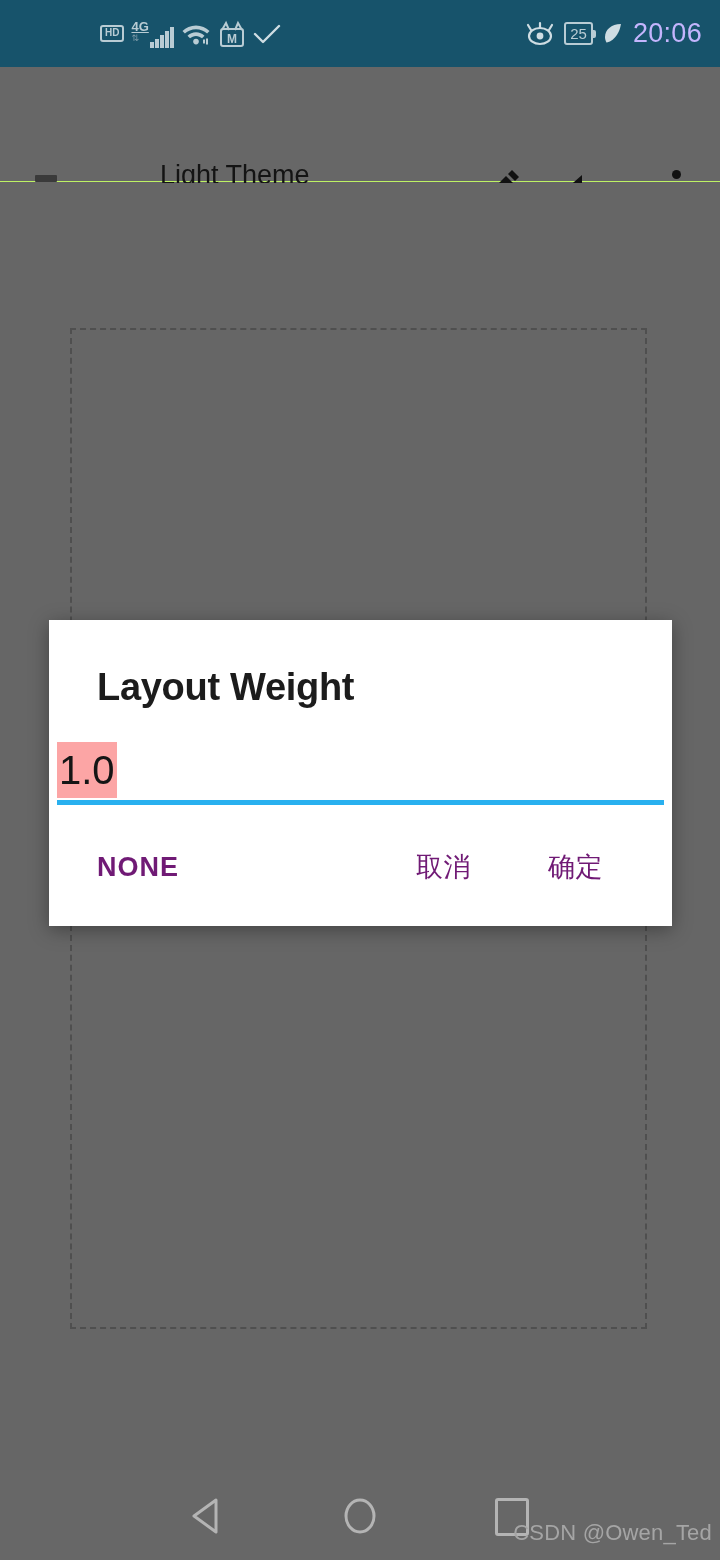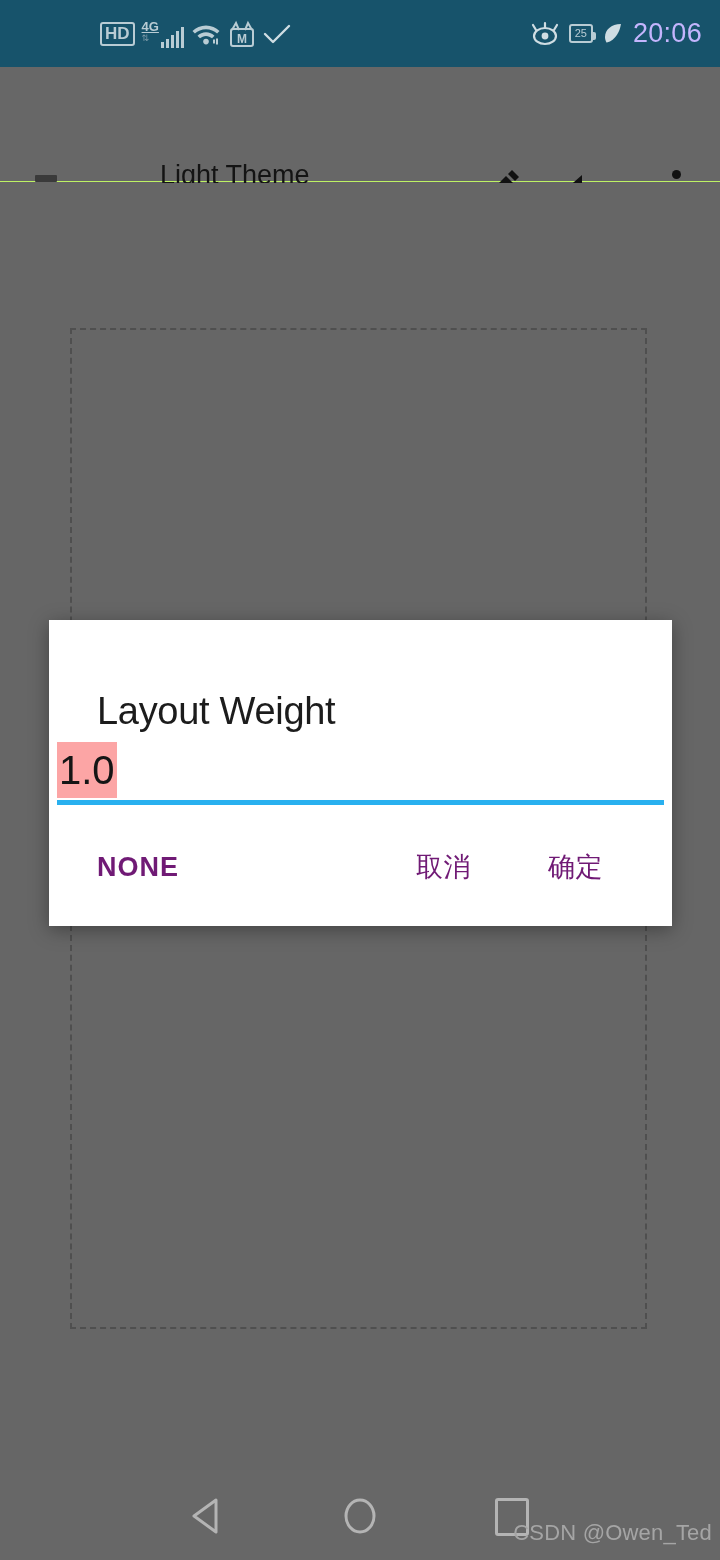--- a/index.html
+++ b/index.html
@@ -20,21 +20,21 @@
   #status-left {
     position: absolute; left: 100px; top: 0; height: 67px;
     display: flex; align-items: center; gap: 7px;
   }
   #status-right {
     position: absolute; right: 18px; top: 0; height: 67px;
     display: flex; align-items: center; gap: 9px;
   }
   .hd-badge {
     border: 2px solid #b9ccd4; border-radius: 3px;
-    color: #b9ccd4; font-size: 17px; font-weight: bold;
+    color: #b9ccd4; font-size: 10px; font-weight: bold;
     padding: 1px 3px 2px 3px; line-height: 1;
   }
   .signal-wrap { display: flex; align-items: flex-end; gap: 1px; position: relative; height: 28px; }
   .four-g {
     position: absolute; left: 0; top: 0;
     color: #b9ccd4; font-size: 13px; font-weight: bold; line-height: 1; text-decoration: underline;
   }
   .fourg-sub {
     position: absolute; left: 0; top: 14px;
     color: #7d9aa8; font-size: 9px; line-height: 1;
@@ -42,21 +42,21 @@
   .bars { display: flex; align-items: flex-end; gap: 1.5px; margin-left: 19px; height: 22px; }
   .bars i { display: block; width: 3.5px; background: #b9ccd4; }
   .bars i:nth-child(1) { height: 6px; }
   .bars i:nth-child(2) { height: 9px; }
   .bars i:nth-child(3) { height: 13px; }
   .bars i:nth-child(4) { height: 17px; }
   .bars i:nth-child(5) { height: 21px; }
   .icon-svg { display: block; }
   .battery-box {
     border: 2px solid #b9ccd4; border-radius: 3px;
-    color: #b9ccd4; font-size: 11px; line-height: 1;
+    color: #b9ccd4; font-size: 15px; line-height: 1;
     padding: 2px 4px; position: relative;
   }
   .battery-box::after {
     content: ""; position: absolute; right: -5px; top: 6px;
     width: 3px; height: 8px; background: #b9ccd4; border-radius: 0 2px 2px 0;
   }
   #clock { color: #c4b5fd; font-size: 27px; letter-spacing: 0.3px; }
 
   
   #toolbar {
@@ -115,23 +115,22 @@
     background: rgba(0,0,0,0.0);
   }
   #dialog {
     position: absolute; left: 49px; top: 620px;
     width: 623px; height: 306px;
     background: #ffffff;
     box-shadow: 0 4px 18px rgba(0,0,0,0.35);
   }
   #dialog-title {
     position: absolute; left: 48px; top: 46px;
-    color: #1c1c1c; font-size: 38px; font-weight: normal;
+    color: #1c1c1c; font-size: 38px; font-weight: bold;
     letter-spacing: -0.3px;
-    margin-top: 24px;
   }
   #weight-input-wrap {
     position: absolute; left: 8px; top: 122px;
     width: 607px; height: 62px;
   }
   #weight-input {
     display: inline-block;
     background: #fca5a5; color: #151515;
     font-size: 40px; line-height: 56px;
     padding: 0 2px;

